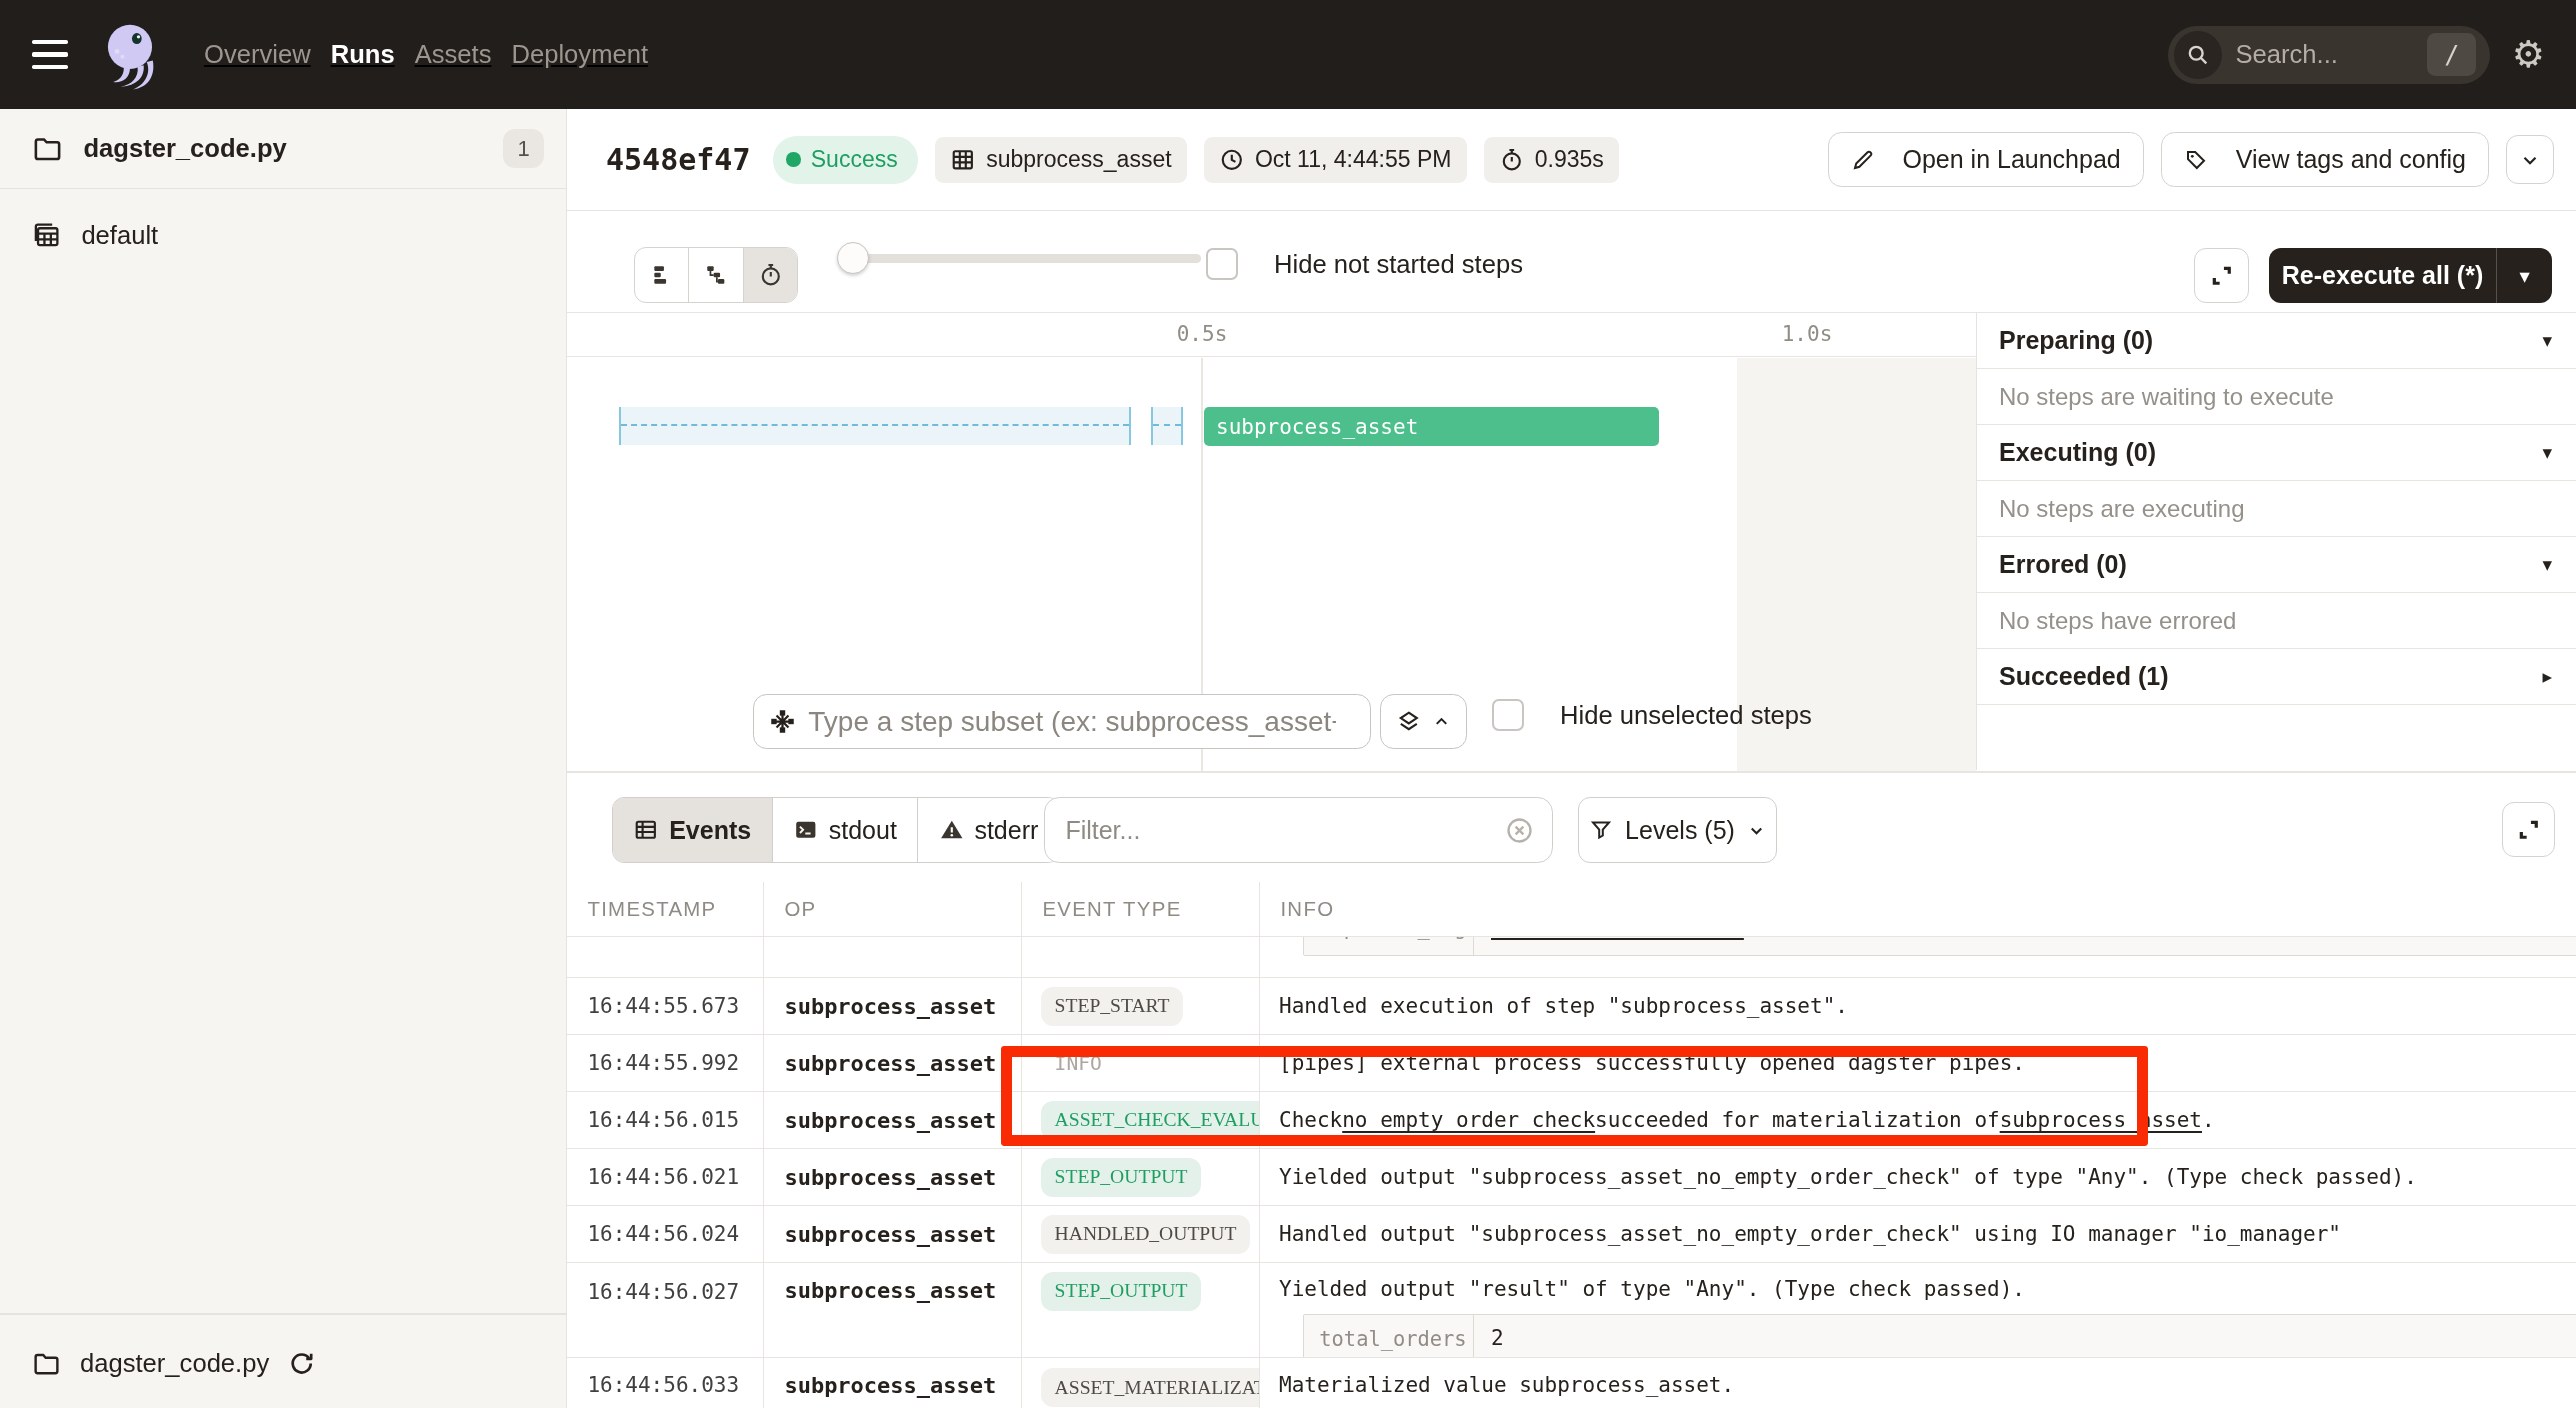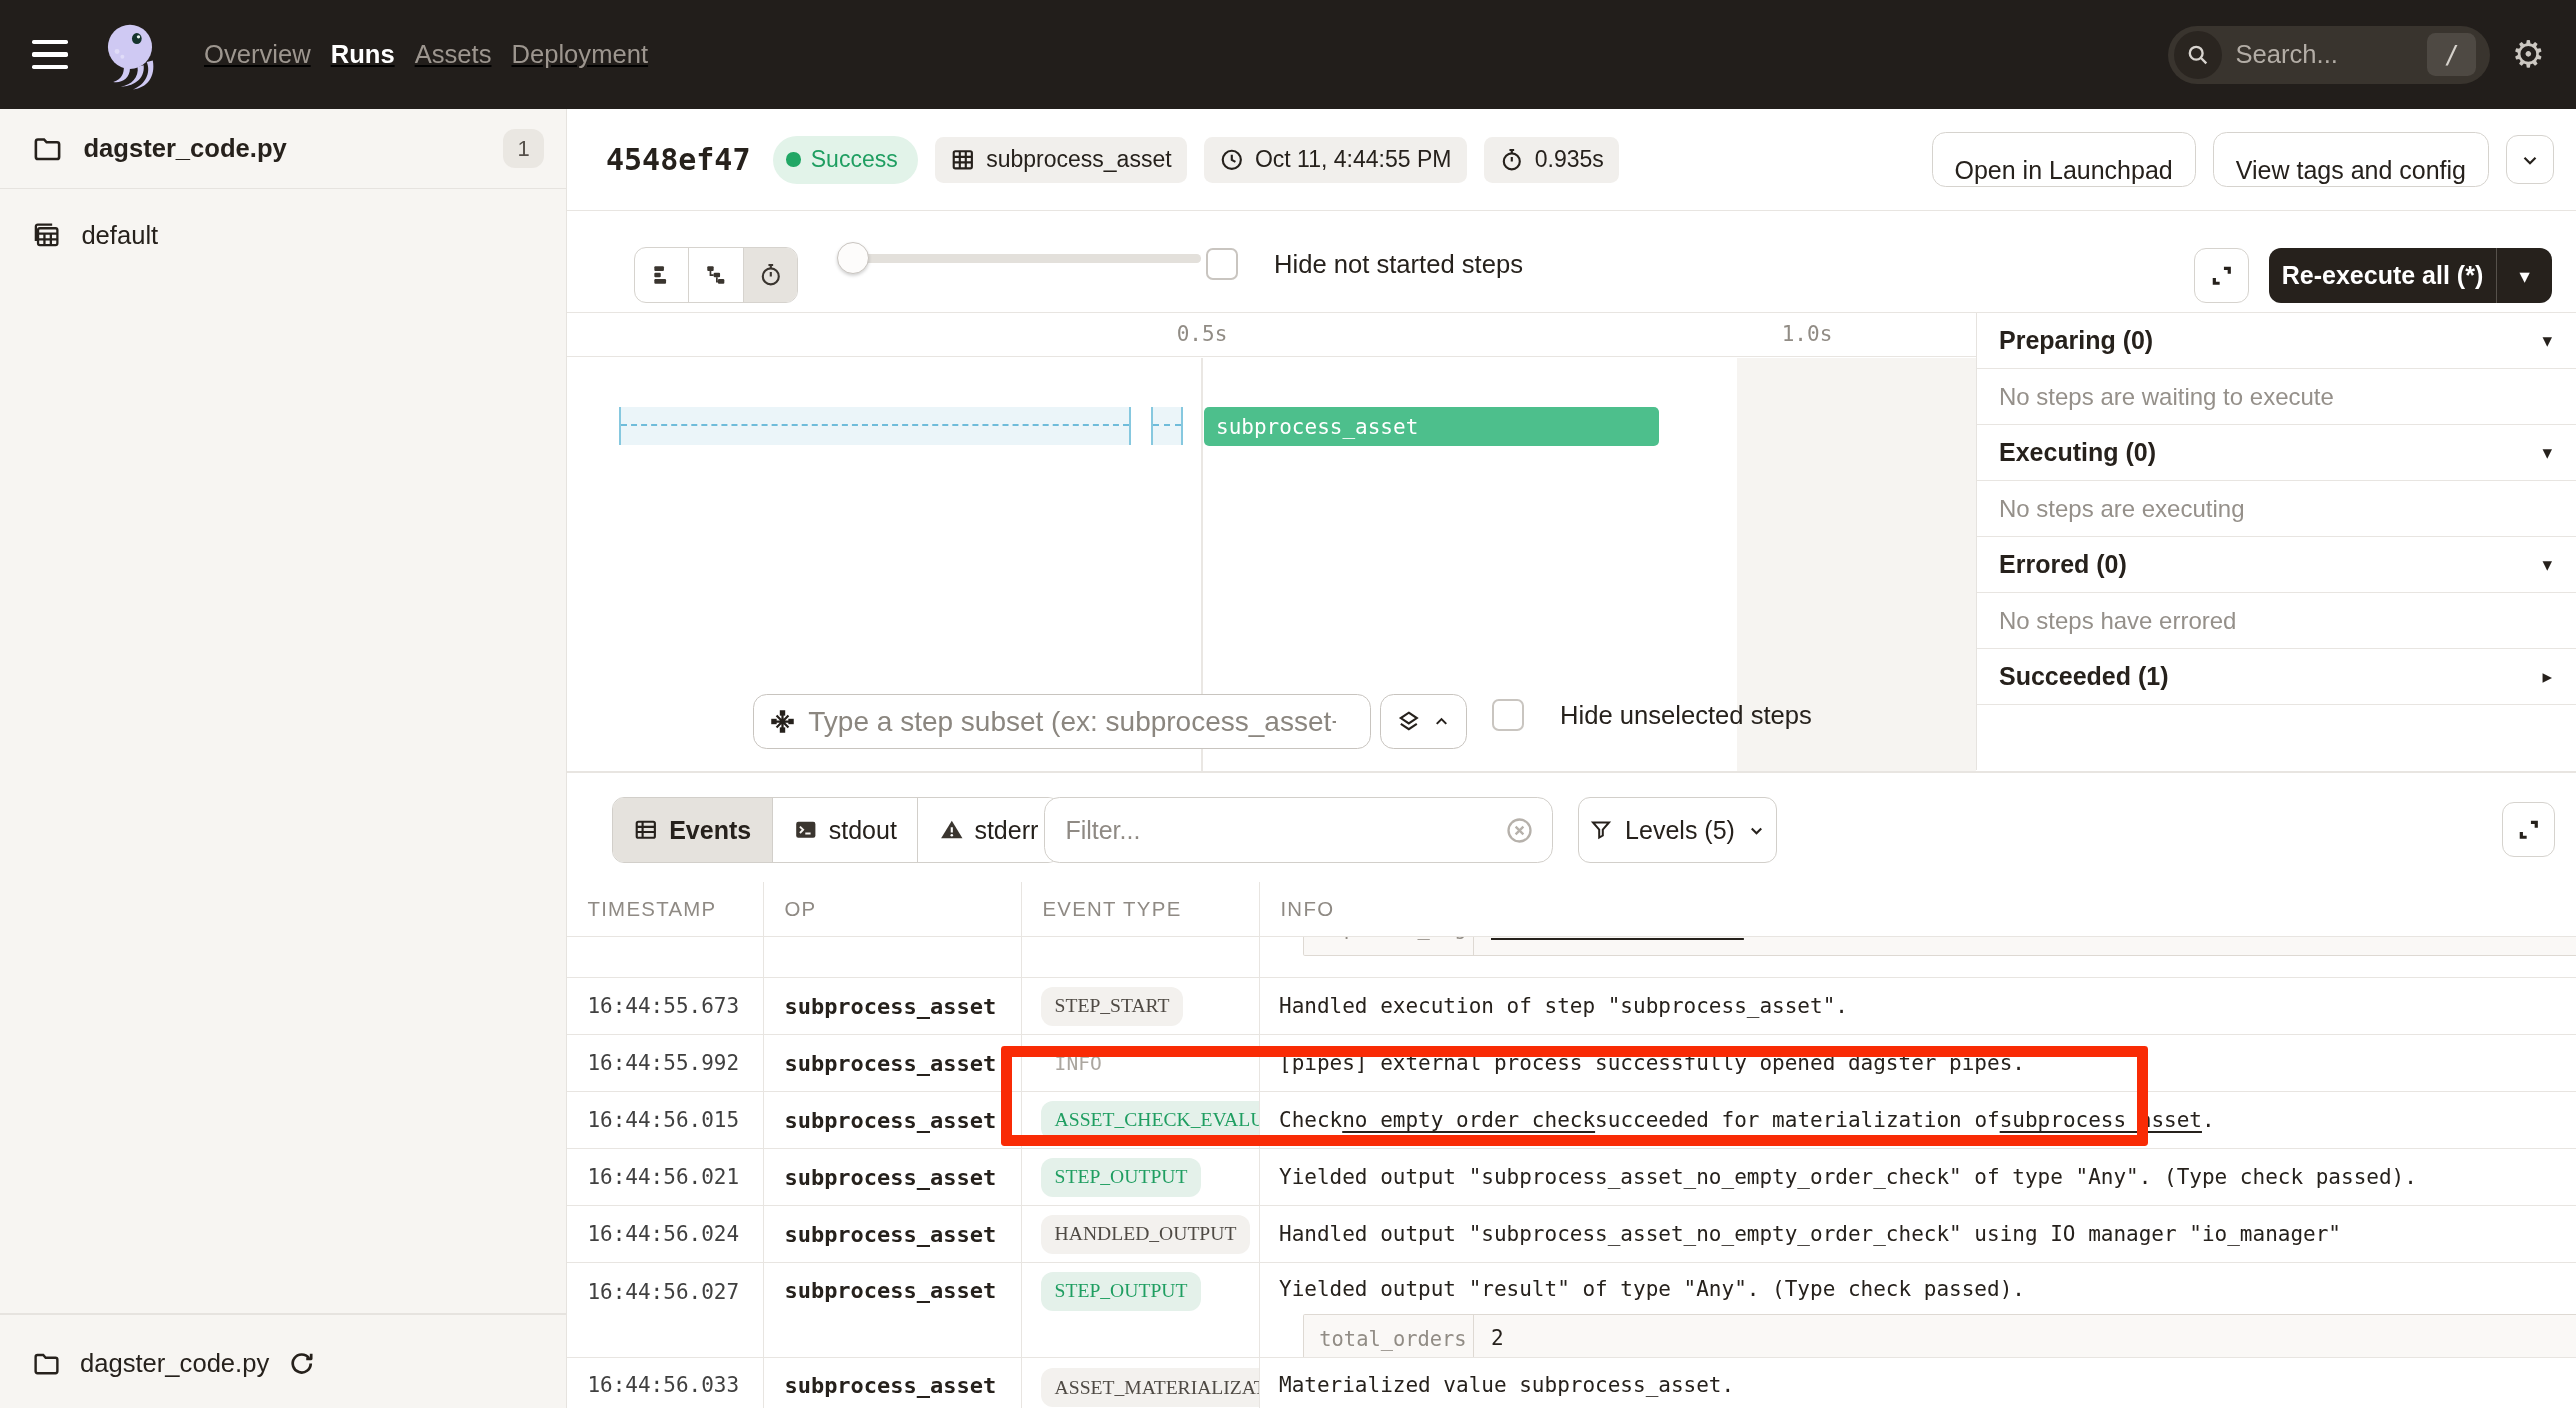--- a/index.html
+++ b/index.html
@@ -52,21 +52,21 @@
                 border-bottom:1.7px solid #e8e5e1; display:flex; align-items:center; background:#fff; }
   .run-id { margin-left:39px; font-size:30px; font-weight:700; color:#26211c; }
   .pill-success { margin-left:22px; height:48px; border-radius:24px; background:#e2f3e9;
                   display:flex; align-items:center; gap:10.2px; padding:0 20.4px 0 13.6px; }
   .dot-success { width:14.5px; height:14.5px; border-radius:50%; background:#21a765; }
   .pill-success span { font-size:23px; color:#1f9e61; font-weight:500; }
   .tag-pill { margin-left:17px; height:46px; border-radius:8.5px; background:#f1efec; display:flex;
               align-items:center; gap:10.2px; padding:0 15.3px; font-size:23px; color:#26211c; }
   .run-actions { position:absolute; right:22px; display:flex; gap:17px; align-items:center; }
   .btn { height:55px; border:1.7px solid #d6d3ce; border-radius:13.6px; background:#fff; display:flex;
-         align-items:center; gap:12px; padding:11px 22px; font-size:25px; color:#26211c; cursor:pointer;flex-direction:column; }
+         align-items:center; gap:28px; padding:0 22px; font-size:25px; color:#26211c; cursor:pointer; }
   .iconbtn { width:48px; height:49px; border:1.7px solid #d6d3ce; border-radius:12px; background:#fff;
              display:flex; align-items:center; justify-content:center; cursor:pointer; }
 
   
   .gantt-toolbar { position:absolute; left:567px; top:211px; width:2009px; height:102px;
                    border-bottom:1.7px solid #e8e5e1; background:#fff; }
   .seg3 { position:absolute; left:67px; top:36px; width:164px; height:56px; border:1.7px solid #d6d3ce;
           border-radius:12px; display:flex; overflow:hidden; background:#fff; }
   .seg3 > div { flex:1; display:flex; align-items:center; justify-content:center; cursor:pointer;
                 border-right:1.7px solid #d6d3ce; }

